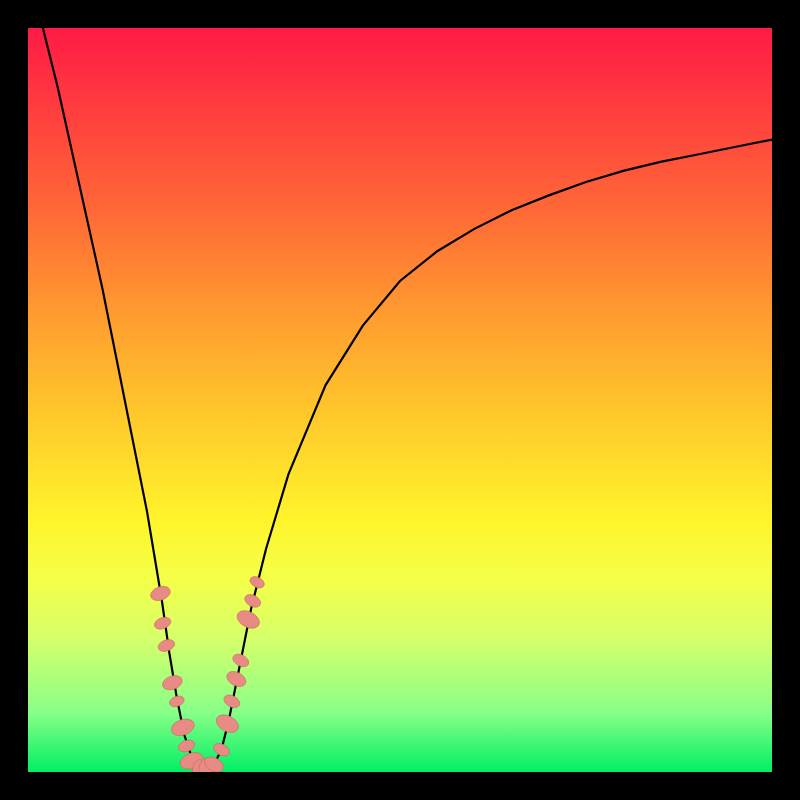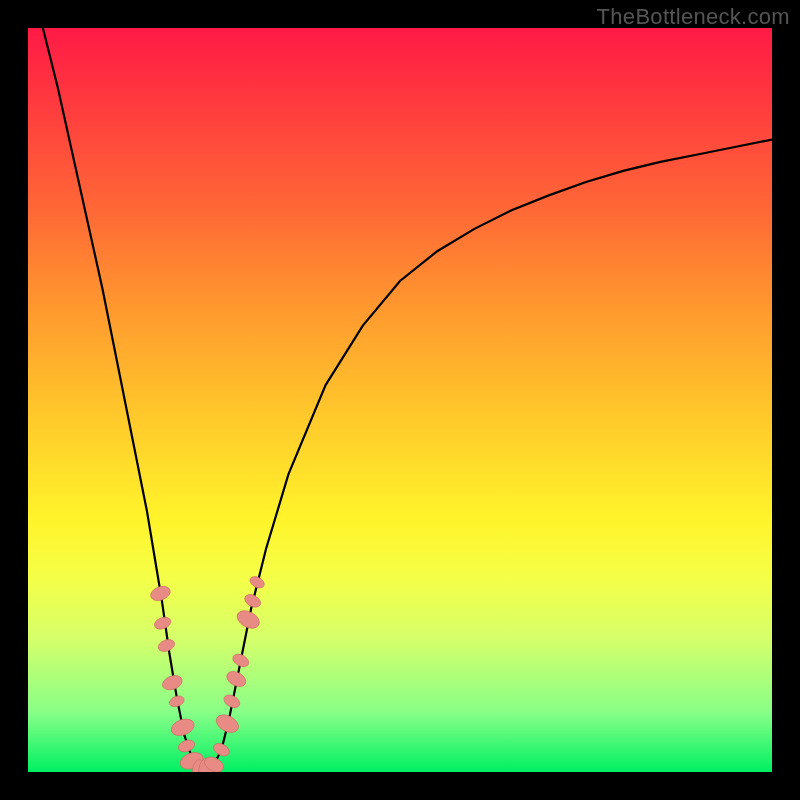--- a/index.html
+++ b/index.html
@@ -88,14 +88,13 @@
           <ellipse cx="199.39" cy="695.64" rx="7.70" ry="11.90" fill="#e98b85" stroke="#c96b62" stroke-width="0.6" transform="rotate(-62 199.39 695.64)"></ellipse>
           <ellipse cx="203.86" cy="673.32" rx="5.50" ry="8.50" fill="#e98b85" stroke="#c96b62" stroke-width="0.6" transform="rotate(-62 203.86 673.32)"></ellipse>
           <ellipse cx="208.32" cy="651.00" rx="6.60" ry="10.20" fill="#e98b85" stroke="#c96b62" stroke-width="0.6" transform="rotate(-62 208.32 651.00)"></ellipse>
           <ellipse cx="212.78" cy="632.40" rx="5.50" ry="8.50" fill="#e98b85" stroke="#c96b62" stroke-width="0.6" transform="rotate(-62 212.78 632.40)"></ellipse>
           <ellipse cx="220.22" cy="591.48" rx="7.70" ry="11.90" fill="#e98b85" stroke="#c96b62" stroke-width="0.6" transform="rotate(-62 220.22 591.48)"></ellipse>
           <ellipse cx="224.69" cy="572.88" rx="5.50" ry="8.50" fill="#e98b85" stroke="#c96b62" stroke-width="0.6" transform="rotate(-62 224.69 572.88)"></ellipse>
           <ellipse cx="229.15" cy="554.28" rx="4.95" ry="7.65" fill="#e98b85" stroke="#c96b62" stroke-width="0.6" transform="rotate(-62 229.15 554.28)"></ellipse>
         </g>
     </svg>
   </div>
-  <div class="watermark">TheBottleneck.com</div>
 </div>
 
 </body></html>

